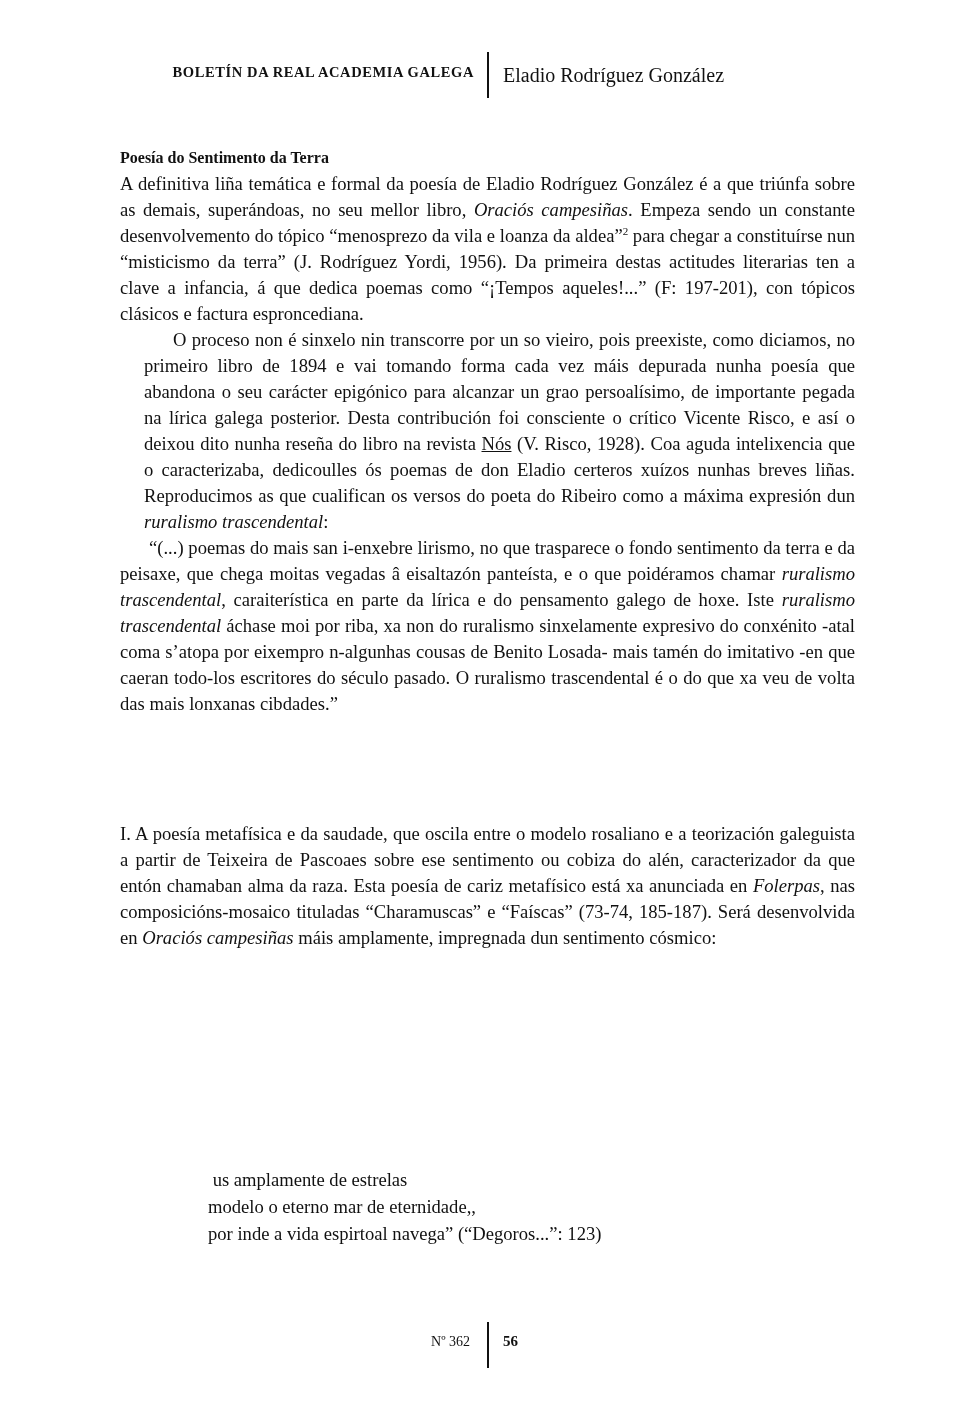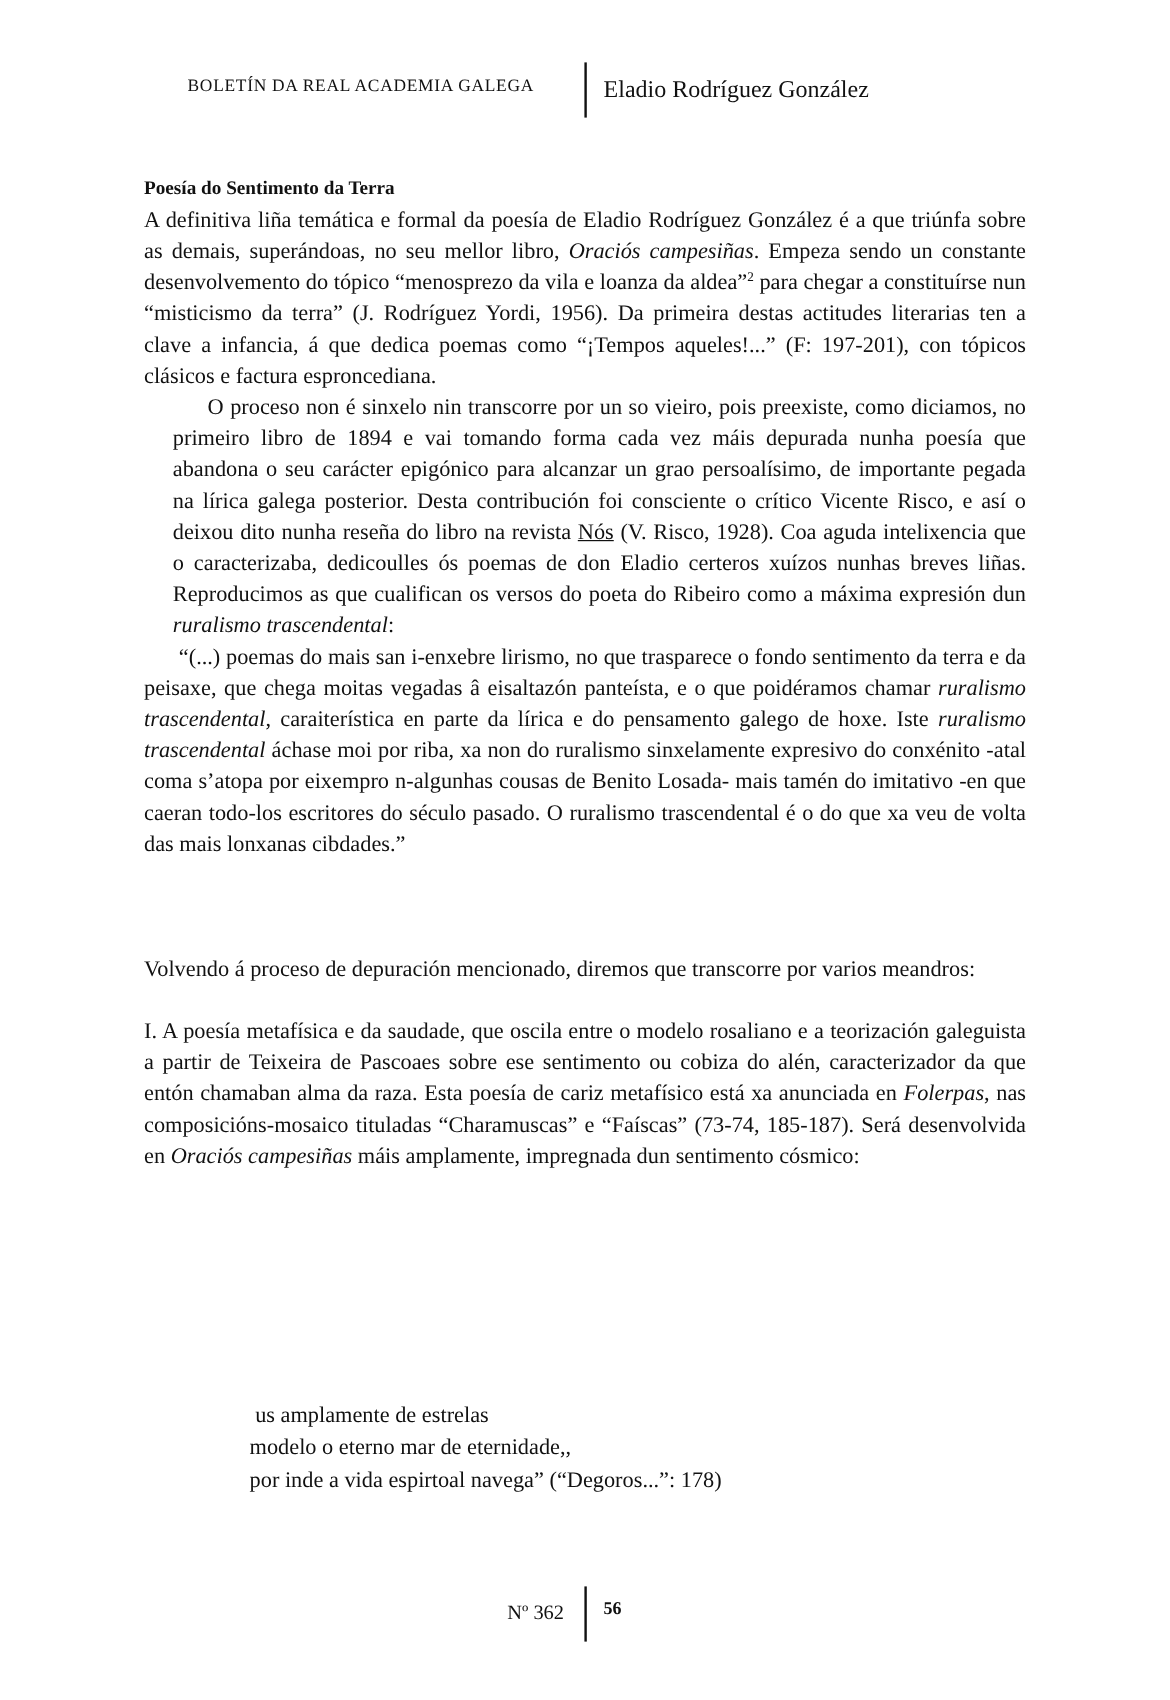--- a/index.html
+++ b/index.html
@@ -1,35 +1,35 @@
 <!DOCTYPE html>
 <html><head>
 <meta charset="utf-8">
 <style>
   html, body { margin: 0; padding: 0; background: #ffffff; }
   body { width: 975px; height: 1417px; position: relative; overflow: hidden; color: #111111;
          font-family: "Liberation Serif", "DejaVu Serif", serif; }
   .header { position: absolute; top: 52px; left: 0; width: 975px; height: 46px; }
-  .header .left { position: absolute; right: 530px; top: 12px; font-size: 14.5px; letter-spacing: 0.6px; white-space: nowrap; }
+  .header .left { position: absolute; right: 501px; top: 12px; font-size: 14.5px; letter-spacing: 0.6px; white-space: nowrap; font-weight: bold; }
   .header .divider { position: absolute; left: 487px; top: 0; width: 1.5px; height: 46px; background: #111; }
   .header .right { position: absolute; left: 503px; top: 12px; font-size: 20px; white-space: nowrap; }
   .content { position: absolute; left: 120px; top: 145px; width: 735px; font-size: 18.6px; line-height: 26px; }
   .section-title { font-weight: bold; font-size: 16px; margin: 0; line-height: 26px; }
   p { margin: 0; text-align: justify; hyphens: manual; font-family: Liberation Serif, serif; }
   .indent { text-indent: 29px; margin-left: 24px; }
   .quote { text-indent: 29px; }
   .gap-large { height: 78px; }
   .gap-med { height: 26px; }
   em { font-style: italic; }
   u { text-decoration: underline; }
   sup { font-size: 11px; line-height: 0; vertical-align: 7px; }
   .poem { position: absolute; left: 208px; top: 1166px; font-size: 18.6px; line-height: 27px; }
   .poem div { white-space: pre; }
   .footer { position: absolute; top: 1322px; left: 0; width: 975px; height: 46px; }
-  .footer .num { position: absolute; right: 505px; top: 12px; font-size: 17px; white-space: nowrap; }
+  .footer .num { position: absolute; right: 505px; top: 12px; font-size: 14px; white-space: nowrap; }
   .footer .divider { position: absolute; left: 487px; top: 0; width: 1.5px; height: 46px; background: #111; }
   .footer .page { position: absolute; left: 503px; top: 11px; font-size: 15px; font-weight: bold; }
 </style>
 </head>
 <body>
 
 <div class="header">
   <span class="left">BOLETÍN DA REAL ACADEMIA GALEGA</span>
   <span class="divider"></span>
   <span class="right">Eladio Rodríguez González</span>
@@ -39,30 +39,29 @@
   <h2 class="section-title">Poesía do Sentimento da Terra</h2>
 
   <p><span>A definitiva liña temática e formal da poesía de Eladio Rodríguez González é a que triúnfa sobre as demais, superándoas, no seu mellor libro, </span><em>Oraciós campesiñas</em><span>. Empeza sendo un constante desenvolvemento do tópico “menosprezo da vila e loanza da aldea”</span><sup>2</sup><span> para chegar a constituírse nun “misticismo da terra” (J. Rodríguez Yordi, 1956). Da primeira destas actitudes literarias ten a clave a infancia, á que dedica poemas como “¡Tempos aqueles!...” (F: 197-201), con tópicos clásicos e factura esproncediana.</span></p>
 
   <p class="indent"><span>O proceso non é sinxelo nin transcorre por un so vieiro, pois preexiste, como diciamos, no primeiro libro de 1894 e vai tomando forma cada vez máis depurada nunha poesía que abandona o seu carácter epigónico para alcanzar un grao persoalísimo, de importante pegada na lírica galega posterior. Desta contribución foi consciente o crítico Vicente Risco, e así o deixou dito nunha reseña do libro na revista </span><u>Nós</u><span> (V. Risco, 1928). Coa aguda intelixencia que o caracterizaba, dedicoulles ós poemas de don Eladio certeros xuízos nunhas breves liñas. Reproducimos as que cualifican os versos do poeta do Ribeiro como a máxima expresión dun </span><em>ruralismo trascendental</em><span>:</span></p>
 
   <p class="quote"><span>“(...) poemas do mais san i-enxebre lirismo, no que trasparece o fondo sentimento da terra e da peisaxe, que chega moitas vegadas â eisaltazón panteísta, e o que poidéramos chamar </span><em>ruralismo trascendental</em><span>, caraiterística en parte da lírica e do pensamento galego de hoxe. Iste </span><em>ruralismo trascendental</em><span> áchase moi por riba, xa non do ruralismo sinxelamente expresivo do conxénito -atal coma s’atopa por eixempro n-algunhas cousas de Benito Losada-  mais tamén do imitativo  -en que caeran todo-los escritores do século pasado. O ruralismo trascendental é o do que xa veu de volta das mais lonxanas cibdades.”</span></p>
 
   <div class="gap-large"></div>
 
-  <p>Volvendo á proceso de depuración mencionado, diremos que transcorre por varios meandros:</p>
 
   <div class="gap-med"></div>
 
   <p><span>I. A poesía metafísica e da saudade, que oscila entre o modelo rosaliano e a teorización galeguista a partir de Teixeira de Pascoaes sobre ese sentimento ou cobiza do alén, caracterizador da que entón chamaban alma da raza. Esta poesía de cariz metafísico está xa anunciada en </span><em>Folerpas</em><span>, nas composicións-mosaico tituladas  “Charamuscas” e “Faíscas” (73-74, 185-187). Será desenvolvida en </span><em>Oraciós campesiñas</em><span> máis amplamente, impregnada dun sentimento cósmico:</span></p>
 </div>
 
 <div class="poem">
   <div> us amplamente de estrelas</div>
   <div>modelo o eterno mar de eternidade,,</div>
-  <div>por inde a vida espirtoal navega” (“Degoros...”: 178)</div>
+  <div>por inde a vida espirtoal navega” (“Degoros...”: 123)</div>
 </div>
 
 <div class="footer">
   <span class="num">Nº 362</span>
   <span class="divider"></span>
   <span class="page">56</span>
 </div>
 
 </body></html>

